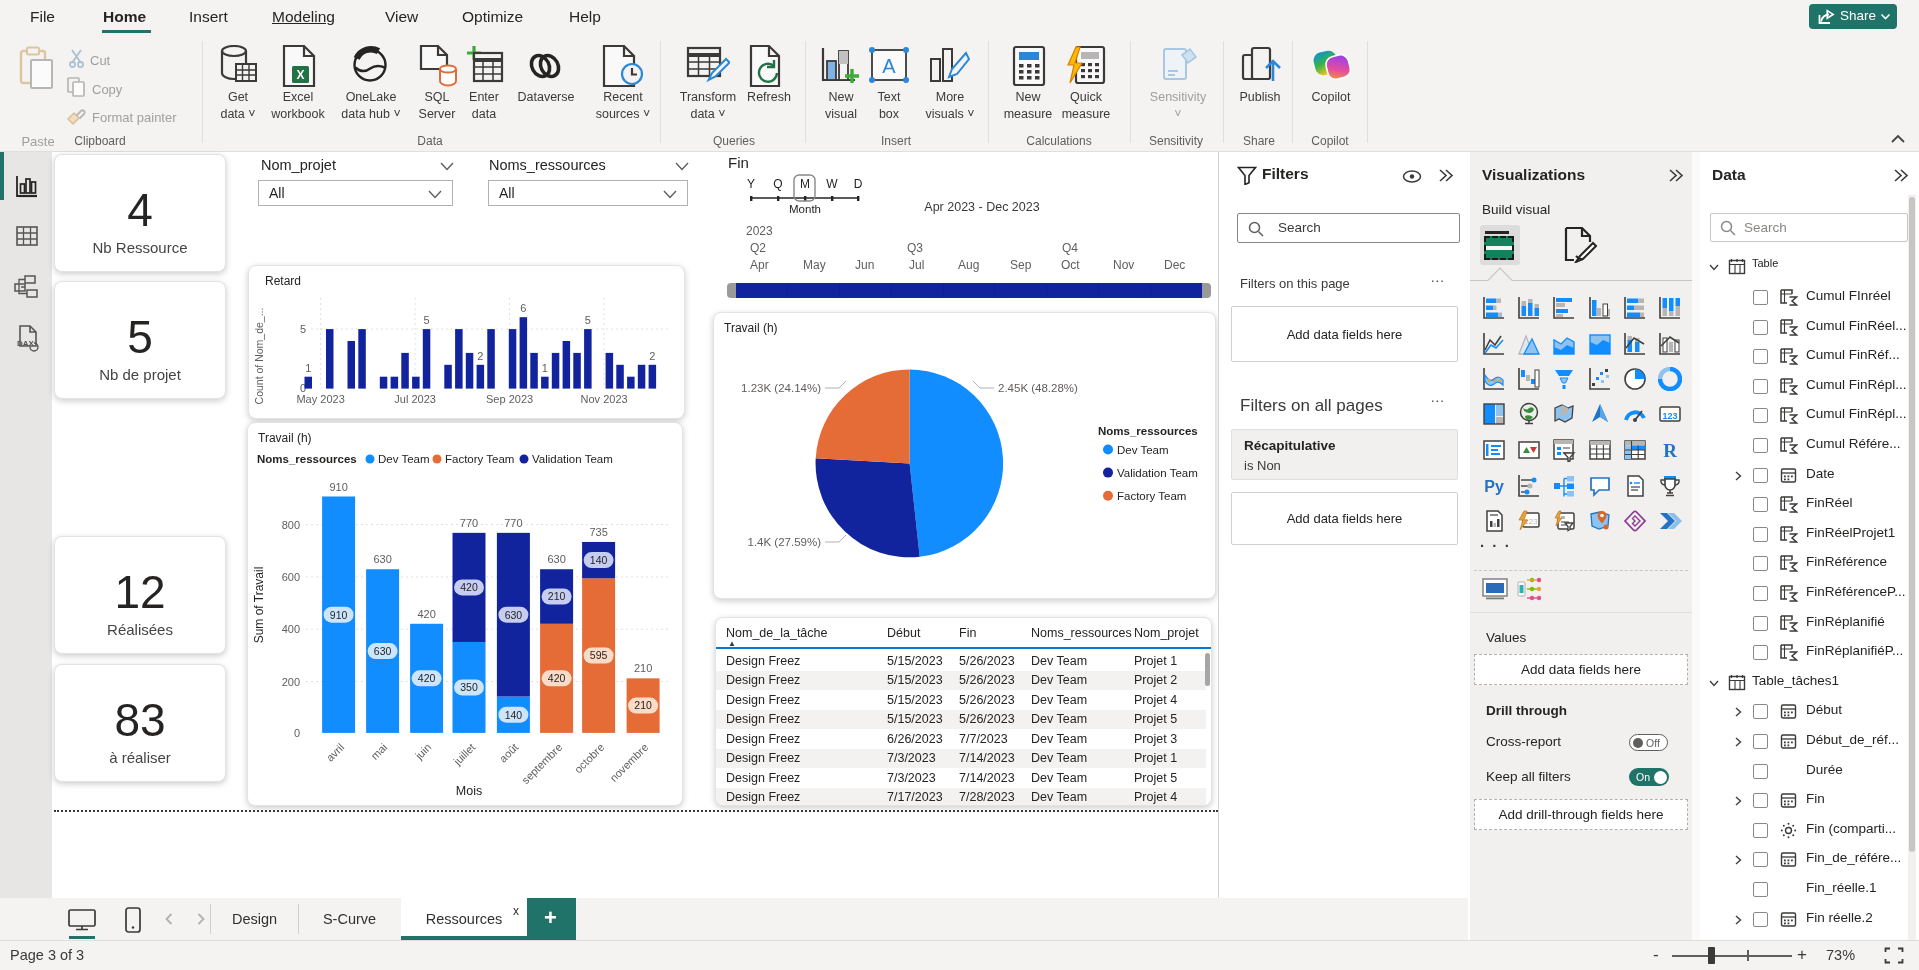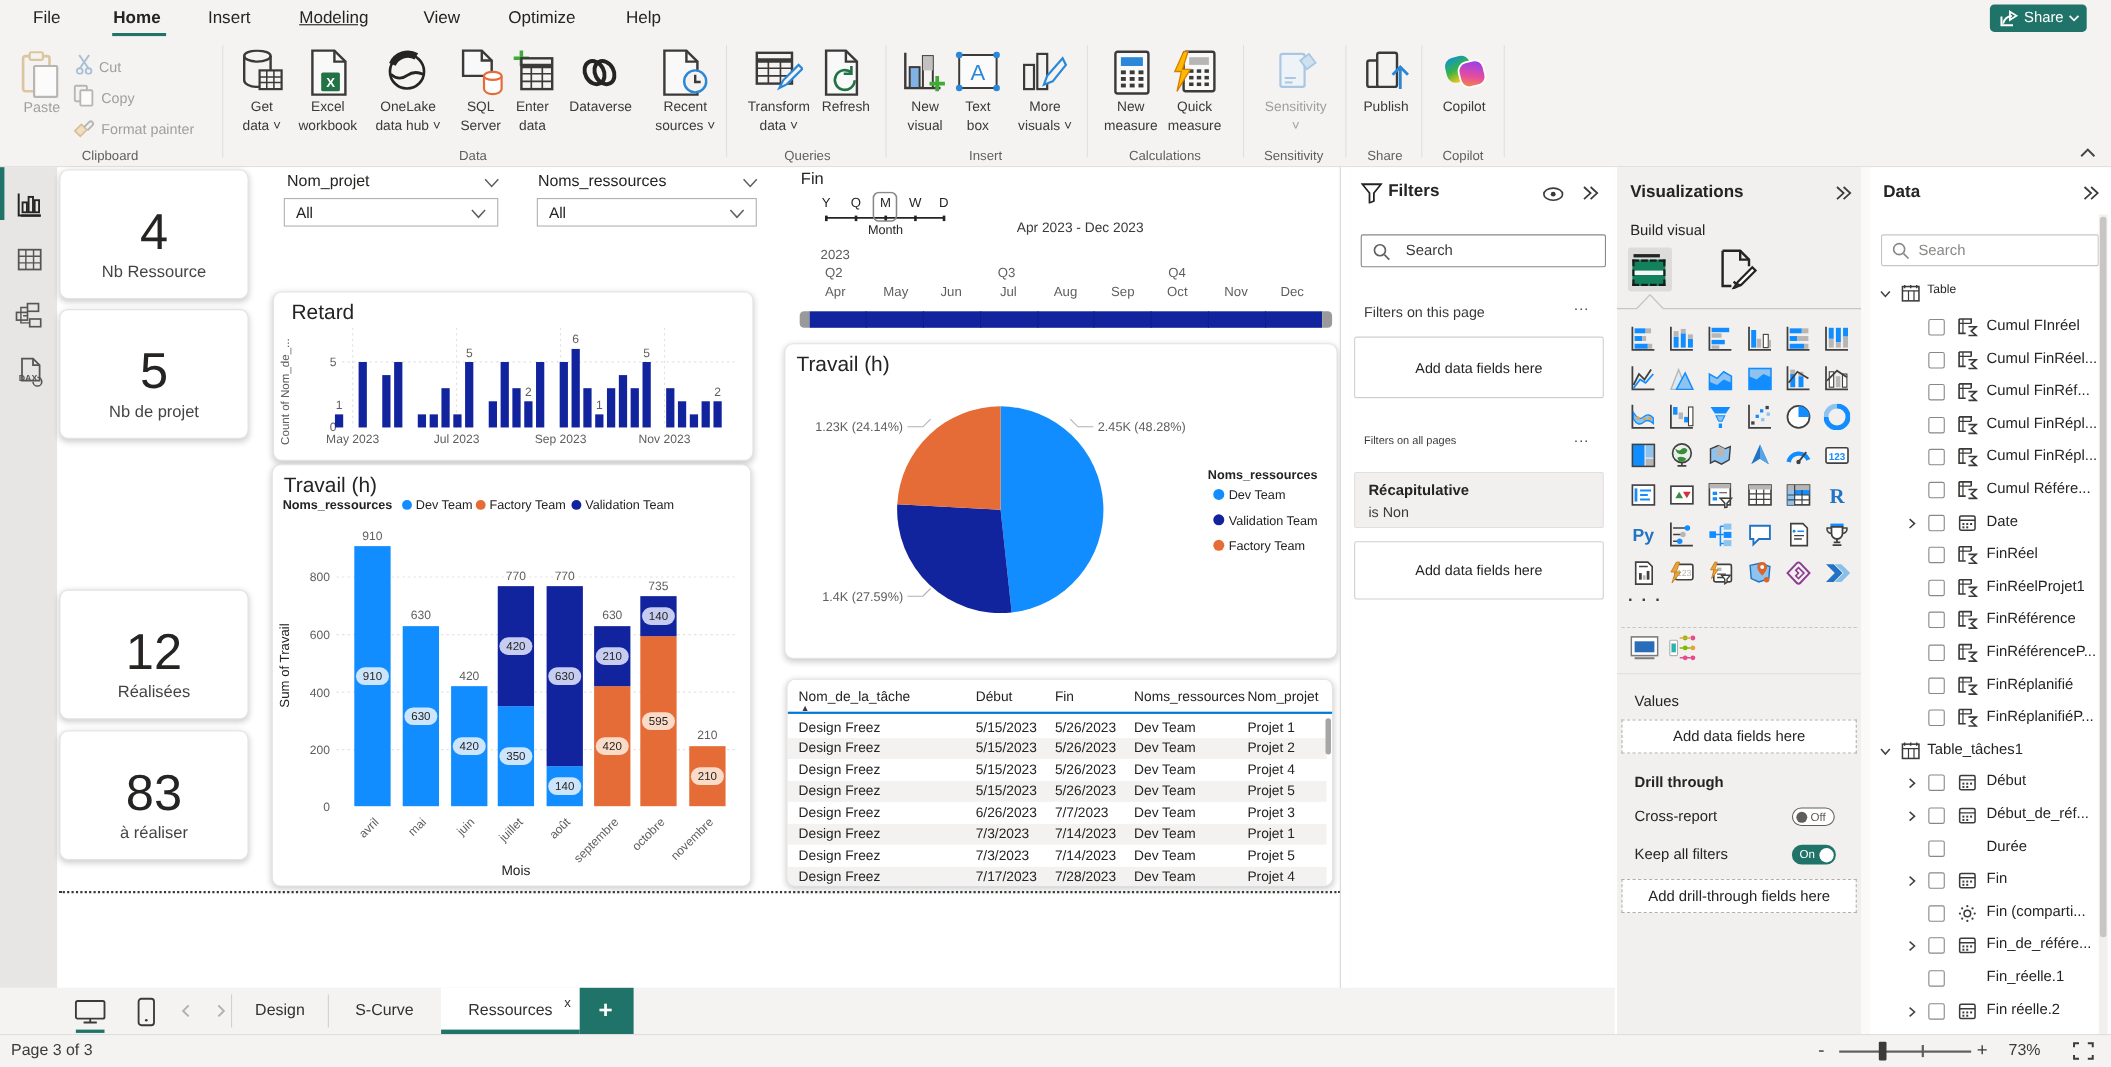--- a/index.html
+++ b/index.html
@@ -19,21 +19,21 @@
 .rlabel { position:absolute; top:56px; font-size:12.5px; color:#3b3a39; text-align:center; line-height:17px; }
 .gray { color:#a19f9d; }
 
 #rail { position:absolute; left:0; top:152px; width:52px; height:746px; background:#e8e6e4; }
 #railsel { position:absolute; left:0; top:152px; width:4px; height:48px; background:#1f7368; }
 
 #canvas { position:absolute; left:52px; top:152px; width:1166px; height:746px; background:#fff; }
 .card { position:absolute; background:#fff; border:1px solid #e3e3e3; border-radius:8px; box-shadow:0 2px 6px rgba(0,0,0,.2); }
 .kpinum { position:absolute; width:100%; text-align:center; font-size:46px; color:#252423; }
 .kpilab { position:absolute; width:100%; text-align:center; font-size:15px; color:#444; }
-.ctitle { position:absolute; font-size:19px; color:#252423; }
+.ctitle { position:absolute; font-size:12px; color:#252423; }
 
 #fpane { position:absolute; left:1228px; top:152px; width:240px; height:746px; background:#fff; }
 #vpane { position:absolute; left:1470px; top:152px; width:222px; height:788px; background:#f1f0ef; }
 #dpane { position:absolute; left:1700px; top:152px; width:219px; height:788px; background:#fff; }
 .ptitle { font-size:15.5px; font-weight:bold; color:#252423; }
 
 #tabbar { position:absolute; left:0; top:898px; width:1468px; height:42px; background:#f4f3f2; }
 #statusbar { position:absolute; left:0; top:940px; width:1919px; height:30px; background:#f4f3f2; border-top:1px solid #dedede; }
 .tab { position:absolute; top:0; height:42px; line-height:42px; font-size:14.5px; color:#323130; text-align:center; }
 </style>
@@ -80,21 +80,21 @@
     <div class="rgl" style="left:1014px;width:90px;">Calculations</div>
     <div class="rgl" style="left:1136px;width:80px;">Sensitivity</div>
     <div class="rgl" style="left:1219px;width:80px;">Share</div>
     <div class="rgl" style="left:1290px;width:80px;">Copilot</div>
 
     <svg class="ricon" style="left:18px;top:13px;" width="38" height="44" viewBox="0 0 38 44">
       <rect x="3" y="5" width="24" height="32" rx="2" fill="none" stroke="#dcc6a0" stroke-width="2.4"></rect>
       <rect x="9" y="1.5" width="12" height="7" rx="1.5" fill="#f4f3f2" stroke="#dcc6a0" stroke-width="2"></rect>
       <rect x="13" y="14" width="21" height="28" rx="1" fill="#fbfbfb" stroke="#b8b6b4" stroke-width="2"></rect>
     </svg>
-    <div class="rlabel gray" style="left:8px;width:60px;font-size:13px;">Paste</div>
+    <div class="rlabel gray" style="left:8px;width:60px;font-size:13px;margin-top:44px;">Paste</div>
     <svg class="ricon" style="left:68px;top:15px;" width="20" height="20" viewBox="0 0 20 20">
       <path d="M4 2 L13 15 M13 2 L4 15" stroke="#a9c0d4" stroke-width="1.8" fill="none"></path>
       <circle cx="4.5" cy="16.5" r="2.6" fill="none" stroke="#a9c0d4" stroke-width="1.7"></circle>
       <circle cx="12.5" cy="16.5" r="2.6" fill="none" stroke="#a9c0d4" stroke-width="1.7"></circle>
     </svg>
     <div class="rlabel gray" style="left:90px;top:19px;width:40px;text-align:left;font-size:13px;">Cut</div>
     <svg class="ricon" style="left:66px;top:43px;" width="22" height="22" viewBox="0 0 22 22">
       <rect x="2" y="2" width="11" height="14" rx="1" fill="#f4f3f2" stroke="#b8b6b4" stroke-width="1.7"></rect>
       <rect x="7" y="6" width="11" height="14" rx="1" fill="#fbfbfb" stroke="#b8b6b4" stroke-width="1.7"></rect>
     </svg>
@@ -635,21 +635,21 @@
         <circle cx="6.5" cy="6.5" r="5" fill="none" stroke="#605e5c" stroke-width="1.5"></circle>
         <path d="M10.5 10.5 L15 15" stroke="#605e5c" stroke-width="1.5"></path>
       </svg>
       <span style="position:absolute;left:40px;top:6px;font-size:13.5px;color:#3b3a39;">Search</span>
     </div>
     <span style="position:absolute;left:12px;top:124px;font-size:13px;color:#3b3a39;">Filters on this page</span>
     <span style="position:absolute;left:203px;top:118px;font-size:13px;color:#3b3a39;letter-spacing:1px;">...</span>
     <div style="position:absolute;left:3px;top:154px;width:227px;height:56px;border:1px solid #d2d0ce;border-radius:2px;background:#fff;">
       <div style="position:absolute;left:0;top:20px;width:100%;text-align:center;font-size:13px;color:#252423;">Add data fields here</div>
     </div>
-    <span style="position:absolute;left:12px;top:244px;font-size:10px;color:#3b3a39;">Filters on all pages</span>
+    <span style="position:absolute;left:12px;top:244px;font-size:17px;color:#3b3a39;">Filters on all pages</span>
     <span style="position:absolute;left:203px;top:238px;font-size:13px;color:#3b3a39;letter-spacing:1px;">...</span>
     <div style="position:absolute;left:3px;top:277px;width:227px;height:51px;border:1px solid #e1dfdd;border-radius:2px;background:#f1f0ef;">
       <span style="position:absolute;left:12px;top:8px;font-size:13.5px;font-weight:bold;color:#252423;">Récapitulative</span>
       <span style="position:absolute;left:12px;top:28px;font-size:13px;color:#3b3a39;">is Non</span>
     </div>
     <div style="position:absolute;left:3px;top:340px;width:227px;height:53px;border:1px solid #d2d0ce;border-radius:2px;background:#fff;">
       <div style="position:absolute;left:0;top:18px;width:100%;text-align:center;font-size:13px;color:#252423;">Add data fields here</div>
     </div>
   </div>
   <div id="vpane">

